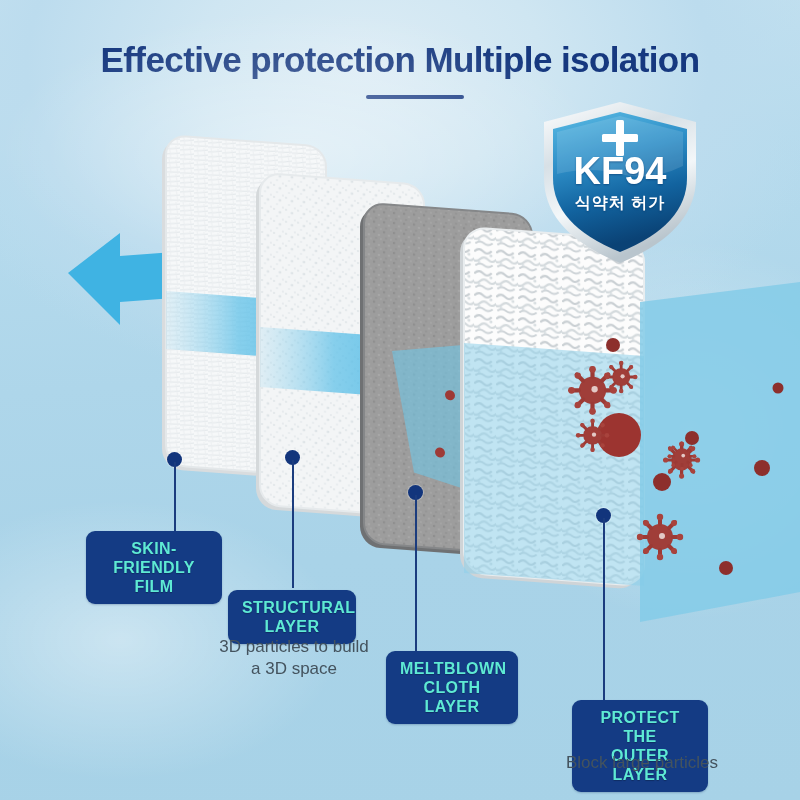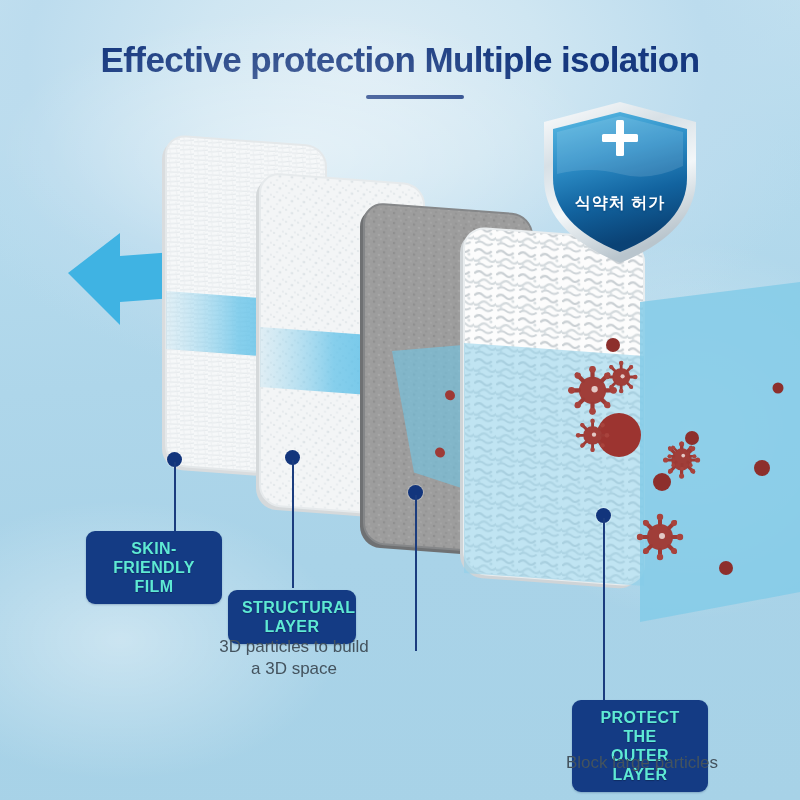--- a/index.html
+++ b/index.html
@@ -246,20 +246,21 @@
     <svg width="160" height="165" viewBox="0 0 160 165">
       <path d="M80 2 L156 22 L156 78 Q156 132 80 163 Q4 132 4 78 L4 22 Z" fill="url(#shieldRim)"></path>
       <path d="M80 12 L147 29 L147 78 Q147 125 80 152 Q13 125 13 78 L13 29 Z" fill="url(#shieldGrad)"></path>
       <path d="M80 16 L143 32 L143 66 Q110 82 80 74 Q50 66 17 74 L17 32 Z" fill="#ffffff" opacity="0.12"></path>
     </svg>
 
     <svg width="44" height="44" style="position:absolute;left:58px;top:16px;">
       <rect x="18" y="4" width="8" height="36" rx="1.5" fill="#ffffff"></rect>
       <rect x="4" y="18" width="36" height="8" rx="1.5" fill="#ffffff"></rect>
     </svg>
+    <div class="shield-txt shield-kf">KF94</div>
     <div class="shield-txt shield-ko">식약처 허가</div>
   </div>
 
   <div class="dot" style="left:167px;top:452px;"></div>
   <div class="leader" style="left:173.5px;top:462px;height:72px;"></div>
 
   <div class="dot" style="left:285px;top:450px;"></div>
   <div class="leader" style="left:291.5px;top:460px;height:128px;"></div>
 
   <div class="dot" style="left:408px;top:485px;"></div>
@@ -275,20 +276,24 @@
 
   <div class="badge" style="left:228px;top:590px;width:128px;">
     <div>STRUCTURAL</div>
     <div>LAYER</div>
   </div>
   <div class="caption" style="left:196px;top:636px;width:196px;">
     <div>3D particles to build</div>
     <div>a 3D space</div>
   </div>
 
+  <div class="badge" style="left:386px;top:651px;width:132px;">
+    <div>MELTBLOWN</div>
+    <div>CLOTH LAYER</div>
+  </div>
 
   <div class="badge" style="left:572px;top:700px;width:136px;">
     <div>PROTECT THE</div>
     <div>OUTER LAYER</div>
   </div>
   <div class="caption" style="left:545px;top:752px;width:194px;">Block large particles</div>
 
 </div>
 
 </body></html>

